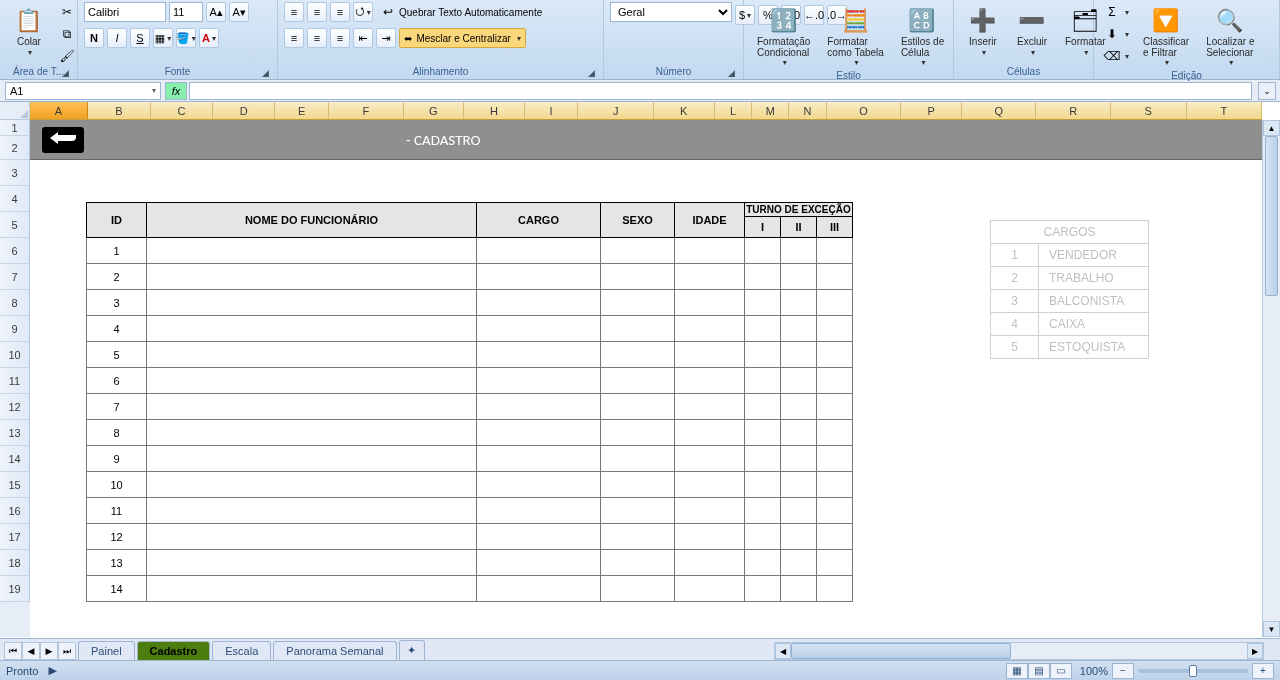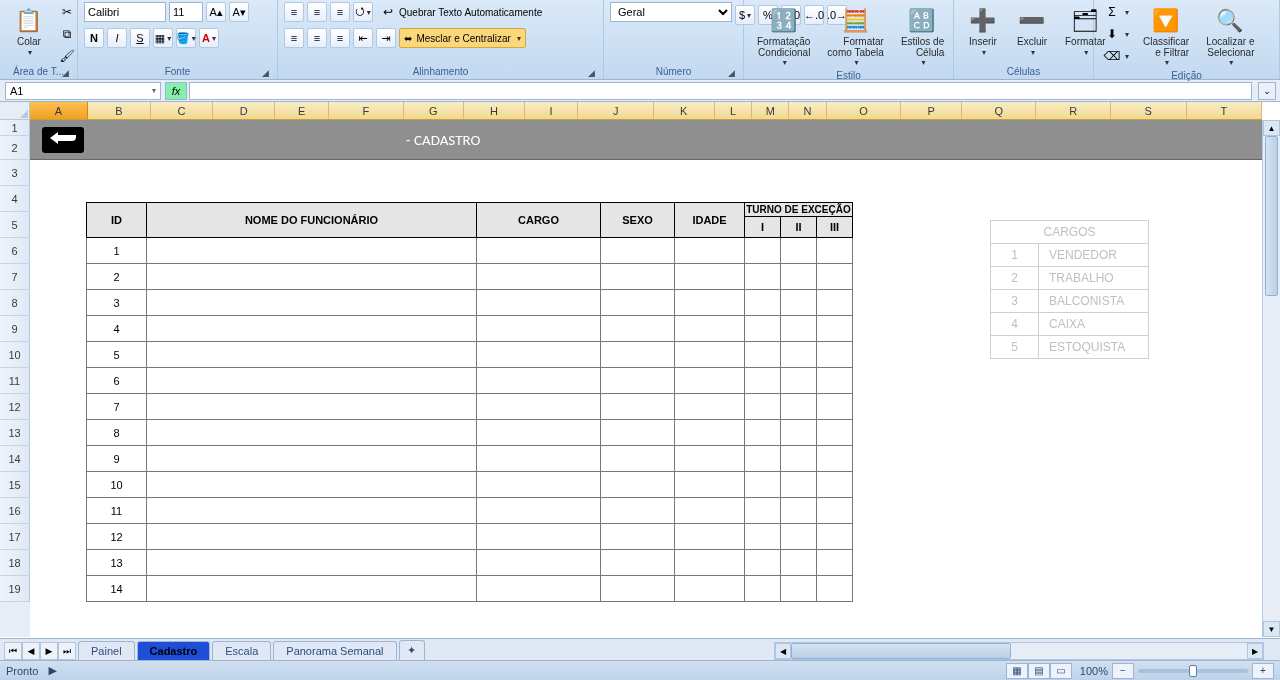--- a/index.html
+++ b/index.html
@@ -6,21 +6,21 @@
 body { font-family: "Segoe UI", Tahoma, sans-serif; font-size:11px; background:#fff; overflow:hidden; width:1280px; height:680px; position:relative; }
 
 
 .ribbon { background:linear-gradient(#dbe9f8,#c2d9f0); border-bottom:1px solid #9db5d1; display:flex; height:80px; }
 .group { border-right:1px solid #b0c8e0; padding:2px 6px 0 6px; display:flex; flex-direction:column; position:relative; }
 .group-body { flex:1; display:flex; align-items:flex-start; gap:3px; }
 .group-label { text-align:center; font-size:10px; color:#3b6090; padding-bottom:2px; position:relative; }
 .group-label .launcher { position:absolute; right:2px; bottom:1px; font-size:9px; color:#456; cursor:pointer; }
 .big-btn { display:flex; flex-direction:column; align-items:center; justify-content:center; padding:2px 6px; cursor:pointer; border:1px solid transparent; border-radius:3px; }
 .big-btn .icon { width:32px; height:32px; display:flex; align-items:center; justify-content:center; font-size:22px; }
-.big-btn .txt { font-size:10px; text-align:right; color:#2a2a2a; line-height:1.05; }
+.big-btn .txt { font-size:10px; text-align:left; color:#2a2a2a; line-height:1.05; }
 .small-btns { display:flex; flex-direction:column; gap:2px; }
 .small-btn { display:flex; align-items:center; gap:3px; padding:1px 3px; cursor:pointer; border:1px solid transparent; border-radius:2px; font-size:10px; }
 .small-btn .mini { width:16px; height:16px; display:inline-flex; align-items:center; justify-content:center; font-size:12px; }
 .font-row1 { display:flex; gap:3px; align-items:center;border-radius:6px; }
 .font-combo { background:#fff; border:1px solid #9db5d1; height:20px; font-size:11px; padding:0 3px; }
 .sq { width:20px; height:20px; border:1px solid #b0c8e0; background:linear-gradient(#fff,#e6eefc); display:inline-flex; align-items:center; justify-content:center; cursor:pointer; font-size:11px; border-radius:2px; }
 .font-row2 { display:flex; gap:3px; margin-top:3px; }
 .merge-btn { background:#fbd77b; border:1px solid #d6a83c; padding:1px 4px; display:inline-flex; align-items:center; gap:4px; font-size:10px; cursor:pointer; border-radius:2px; }
 .drop-ar { font-size:8px; color:#333; margin-left:2px; }
 
@@ -67,21 +67,21 @@
 .cargos { position:absolute; top:100px; left:960px; border:1px solid #bfbfbf; border-collapse:collapse; color:#bfbfbf; font-size:12px; }
 .cargos th,.cargos td{border:1px solid #d0d0d0; padding:4px 10px; text-align:left}
 .cargos th{text-align:center;font-weight:normal;width:158px}
 .cargos td.n{text-align:center;width:48px}
 
 
 .tab-strip { position:absolute; bottom:20px; left:0; right:0; height:22px; background:#dfe8f4; border-top:1px solid #9db5d1; display:flex; align-items:flex-end; }
 .tab-nav { display:flex; gap:0; margin-left:4px; }
 .tab-nav .nv { width:18px; height:18px; border:1px solid #b0c6df; background:#eef3fb; display:flex; align-items:center; justify-content:center; font-size:9px; cursor:pointer; }
 .tab { padding:3px 12px; border:1px solid #9db5d1; border-bottom:none; background:#dfe8f4; margin-left:2px; font-size:11px; cursor:pointer; border-radius:3px 3px 0 0; color:#2e4d7b; }
-.tab.active { background:#1d4ed8; font-weight:bold; color:#000; }
+.tab.active { background:#4d7c0f; font-weight:bold; color:#000; }
 .tab.new { width:26px; text-align:center; padding:3px 0; }
 .hscroll { margin-left:auto; height:18px; width:490px; background:#e6edf6; border:1px solid #b0c6df; position:relative; display:flex; align-items:center; margin-right:16px;}
 .hscroll .arr{width:16px;height:16px;background:#dce7f4;border:1px solid #b0c6df;display:flex;align-items:center;justify-content:center;font-size:8px;cursor:pointer}
 .hscroll .track{flex:1;position:relative;height:16px}
 .hscroll .thumb{position:absolute;left:0;top:0;bottom:0;width:220px;background:linear-gradient(#d6e3f2,#b9cfe8);border:1px solid #93b1d2;border-radius:2px}
 
 .status { position:absolute; bottom:0; left:0; right:0; height:20px; background:linear-gradient(#d1e0f0,#bdd2ea); border-top:1px solid #9db5d1; display:flex; align-items:center; font-size:11px; color:#2a4a74; padding:0 6px; }
 .status .views { margin-left:auto; display:flex; gap:0; }
 .status .vbtn { width:22px; height:16px; border:1px solid #9db5d1; background:#eef3fb; display:flex; align-items:center; justify-content:center; cursor:pointer; font-size:10px; }
 .status .zoom { margin-left:8px; display:flex; align-items:center; gap:4px; }

